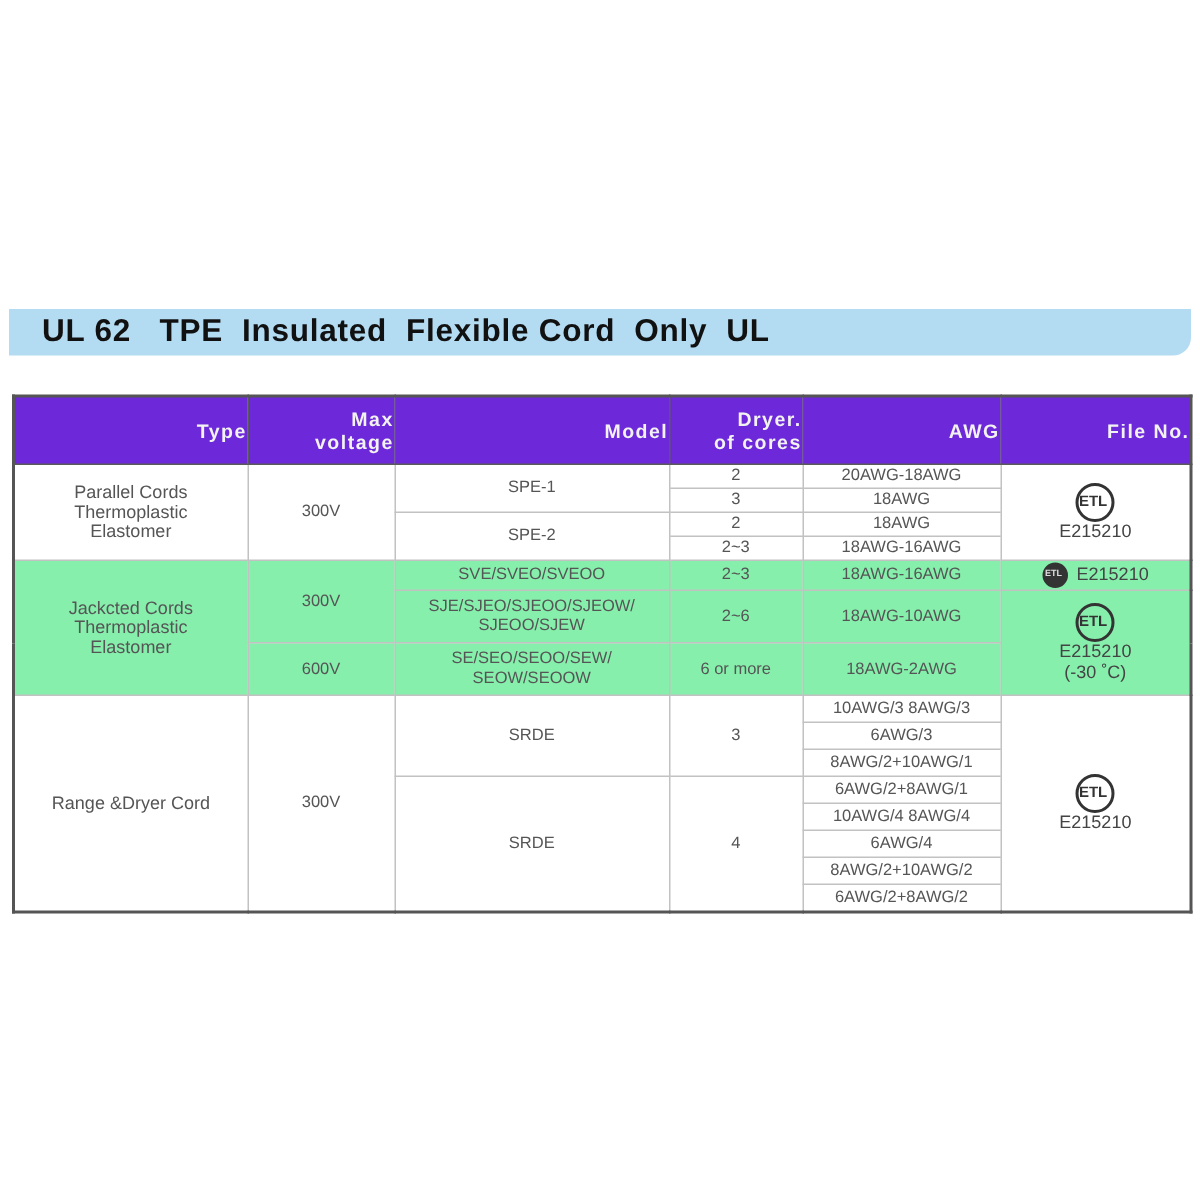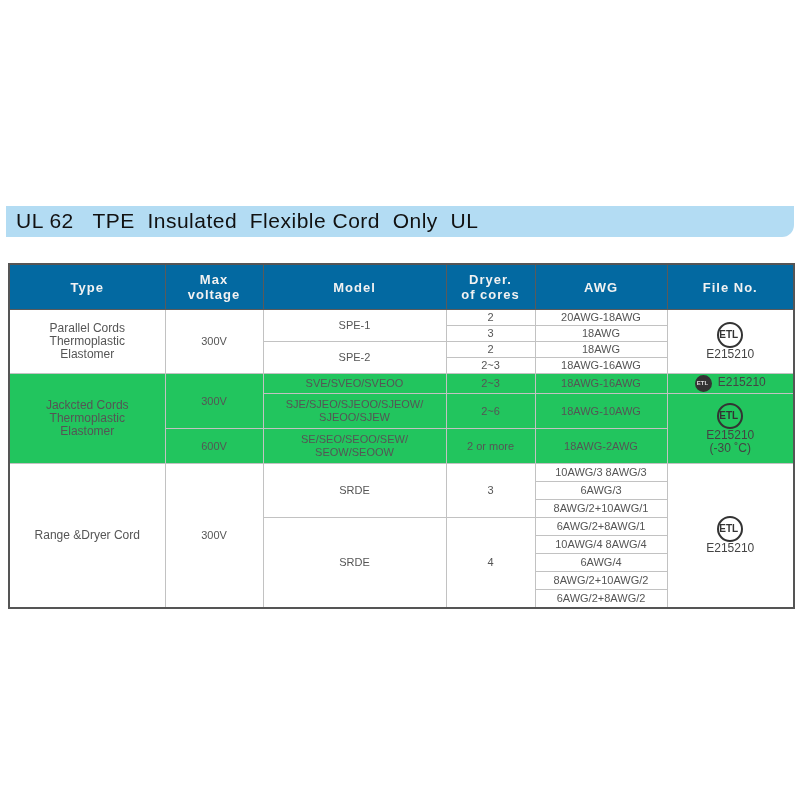--- a/index.html
+++ b/index.html
@@ -1,22 +1,22 @@
 <!DOCTYPE html>
 <html><head>
 <meta charset="utf-8">
 <style>
   html, body { margin: 0; padding: 0; background: #ffffff; }
   body { width: 800px; height: 800px; position: relative; overflow: hidden; font-family: "Liberation Sans", sans-serif; }
   .banner { position: absolute; left: 6px; top: 206px; width: 788px; height: 31px; background: #b3dcf3; border-bottom-right-radius: 12px; }
-  .banner-title { position: absolute; left: 10px; top: 3px; font-family: "Liberation Sans", sans-serif; font-weight: normal; font-size: 21px; color: #111; letter-spacing: 0.5px; white-space: pre; }
+  .banner-title { position: absolute; left: 22px; top: 3px; font-family: "Liberation Sans", sans-serif; font-weight: bold; font-size: 21px; color: #111; letter-spacing: 0.5px; white-space: pre; }
   table.spec { position: absolute; left: 8px; top: 263px; width: 785px; border-collapse: collapse; table-layout: fixed; font-family: "Liberation Sans", sans-serif; font-size: 11px; color: #555; border: 2px solid #555; }
-  table.spec th { background: #0369a1; color: #f2f2f2; font-weight: bold; font-size: 13px; letter-spacing: 1px; height: 44px; border: 1px solid #5a5a5a; line-height: 15px; text-align: center; padding: 0; }
+  table.spec th { background: #6d28d9; color: #f2f2f2; font-weight: bold; font-size: 13px; letter-spacing: 1px; height: 44px; border: 1px solid #5a5a5a; line-height: 15px; text-align: right; padding: 0; }
   table.spec td { border: 1px solid #c2c2c2; text-align: center; padding: 0; line-height: 13px; height: 15px; }
-  tr.grp2 td { background: #22c55e; }
+  tr.grp2 td { background: #86efac; }
   td.type { font-size: 12px; }
   .etl { display: inline-block; width: 22px; height: 22px; border: 2.5px solid #333; border-radius: 50%; font-size: 10px; font-weight: bold; color: #333; line-height: 22px; text-align: left; font-family: "Liberation Sans", sans-serif; }
   .etl.small { width: 13px; height: 13px; border-width: 2px; font-size: 6px; line-height: 13px; background:#333; color:#ddd; vertical-align: middle; margin-right: 6px; }
   .fileno { font-size: 12px; color: #444; }
 </style>
 </head>
 <body>
 
 <div class="banner">
   <div class="banner-title">UL 62   TPE  Insulated  Flexible Cord  Only  UL</div>
@@ -88,21 +88,21 @@
       <td>18AWG-10AWG</td>
       <td rowspan="2">
         <span class="etl">ETL</span><br>
         <span class="fileno">E215210</span><br>
         <span class="fileno">(-30 ˚C)</span>
       </td>
     </tr>
     <tr class="grp2">
       <td>600V</td>
       <td style="height:34px"><span>SE/SEO/SEOO/SEW/</span><br><span>SEOW/SEOOW</span></td>
-      <td>2 or more</td>
+      <td>6 or more</td>
       <td>18AWG-2AWG</td>
     </tr>
 
     <tr>
       <td rowspan="8" class="type">Range &amp;Dryer Cord</td>
       <td rowspan="8">300V</td>
       <td rowspan="3">SRDE</td>
       <td rowspan="3">3</td>
       <td style="height:17px">10AWG/3  8AWG/3</td>
       <td rowspan="8">

